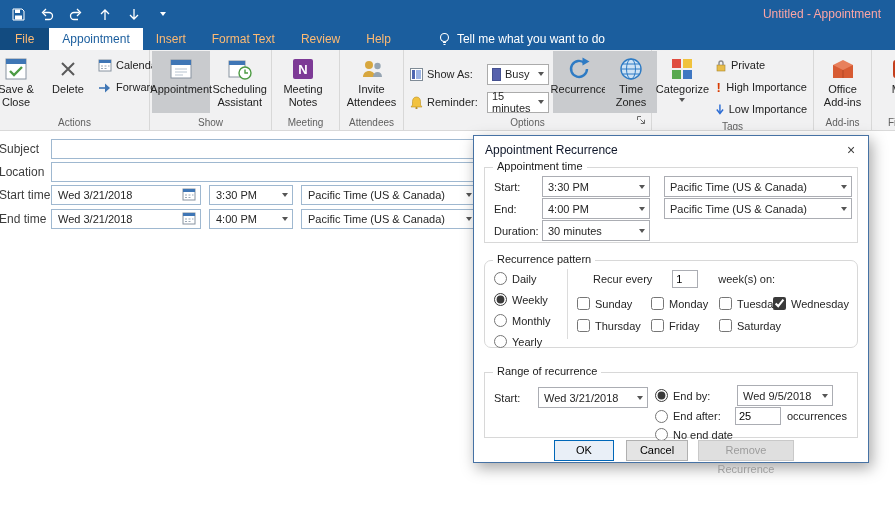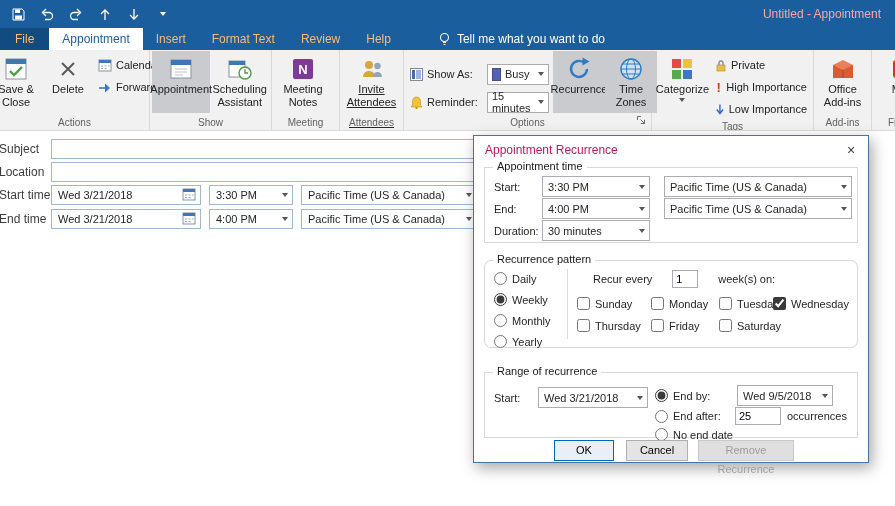--- a/index.html
+++ b/index.html
@@ -46,21 +46,21 @@
   .formarea { position:absolute; left:0; top:132px; width:895px; height:96px; background:#fff; }
   .f-row { position:absolute; left:0; right:0; height:20px; display:flex; align-items:center; }
   .f-lbl { width:54px; margin-left:-3px; padding-left:2px; font-size:12px; color:#3d3d3d; flex:0 0 auto; }
   .f-field { flex:1; height:20px; border:1px solid #9fb8d0; background:#fff; margin-right:28px; font-size:11px; padding:0 5px; font-family:inherit; }
   .fcombo { height:20px; border:1px solid #9fb8d0; background:#fff; display:flex; align-items:center; padding:0 4px 0 6px; gap:4px; font-size:11px; flex:0 0 auto; cursor:default; }
   .fcombo .caret, .fcombo .cal { margin-left:auto; }
   .gap8 { width:8px; flex:0 0 auto; }
 
   
   .dialog { position:absolute; left:473px; top:135px; width:396px; height:328px; background:#fff; border:1px solid #4672a4; box-shadow:3px 5px 14px rgba(0,0,0,0.35); font-size:11px; }
-  .dlg-title { position:absolute; left:0; top:0; right:36px; height:28px; line-height:28px; padding-left:11px; font-size:12px; color:#be185d; }
+  .dlg-title { position:absolute; left:0; top:0; right:36px; height:28px; line-height:28px; padding-left:11px; font-size:12px; color:#0f172a; }
   .dlg-close { position:absolute; right:1px; top:1px; width:32px; height:26px; text-align:center; line-height:26px; font-size:14px; color:#404040; cursor:default; }
   .grp { position:absolute; left:10px; width:374px; border:1px solid #d8d8d8; }
   .grp-legend { position:absolute; top:-8px; left:8px; background:#fff; padding:0 4px; color:#1a1a1a; }
   .grp-time { top:31px; height:76px; }
   .grp-pattern { top:124px; height:88px;border-radius:7px; }
   .grp-range { top:236px; height:66px; }
   .t-row { position:absolute; left:9px; display:flex; align-items:center; }
   .t-lbl { width:48px; flex:0 0 auto; }
   .dcombo { display:inline-flex; align-items:center; position:relative; height:21px; border:1px solid #abadb3; background:#fff; padding:0 16px 0 5px; white-space:nowrap; cursor:default; }
   .dcombo .caret { position:absolute; right:4px; top:8px; }
@@ -224,21 +224,21 @@
                 <rect x="2" y="2" width="20" height="20" rx="2" fill="#7d3a96"></rect>
                 <text x="12" y="17" font-size="13" fill="#fff" text-anchor="middle" font-family="Liberation Sans, sans-serif" font-weight="bold">N</text>
               </svg>
           </span>
           <span class="lbl" style="max-width:52px;">Meeting Notes</span>
         </div>
       </div>
       <div class="rgroup-label">Meeting Notes</div>
     </div>
 
-    <div class="rgroup" style="width:64px;text-decoration:underline;">
+    <div class="rgroup" style="width:64px;">
       <div class="rgroup-content">
         <div class="btn-lg">
           <span class="icon">
             <svg width="24" height="24" viewBox="0 0 24 24">
                 <circle cx="9" cy="8" r="4" fill="#d7a73f"></circle>
                 <path d="M3 20c0-4 3-6 6-6s6 2 6 6z" fill="#d7a73f"></path>
                 <circle cx="17.5" cy="9" r="3.2" fill="#95a4b2"></circle>
                 <path d="M13 20c0-3.4 2-5 4.5-5s4.5 1.6 4.5 5z" fill="#95a4b2"></path>
               </svg>
           </span>

